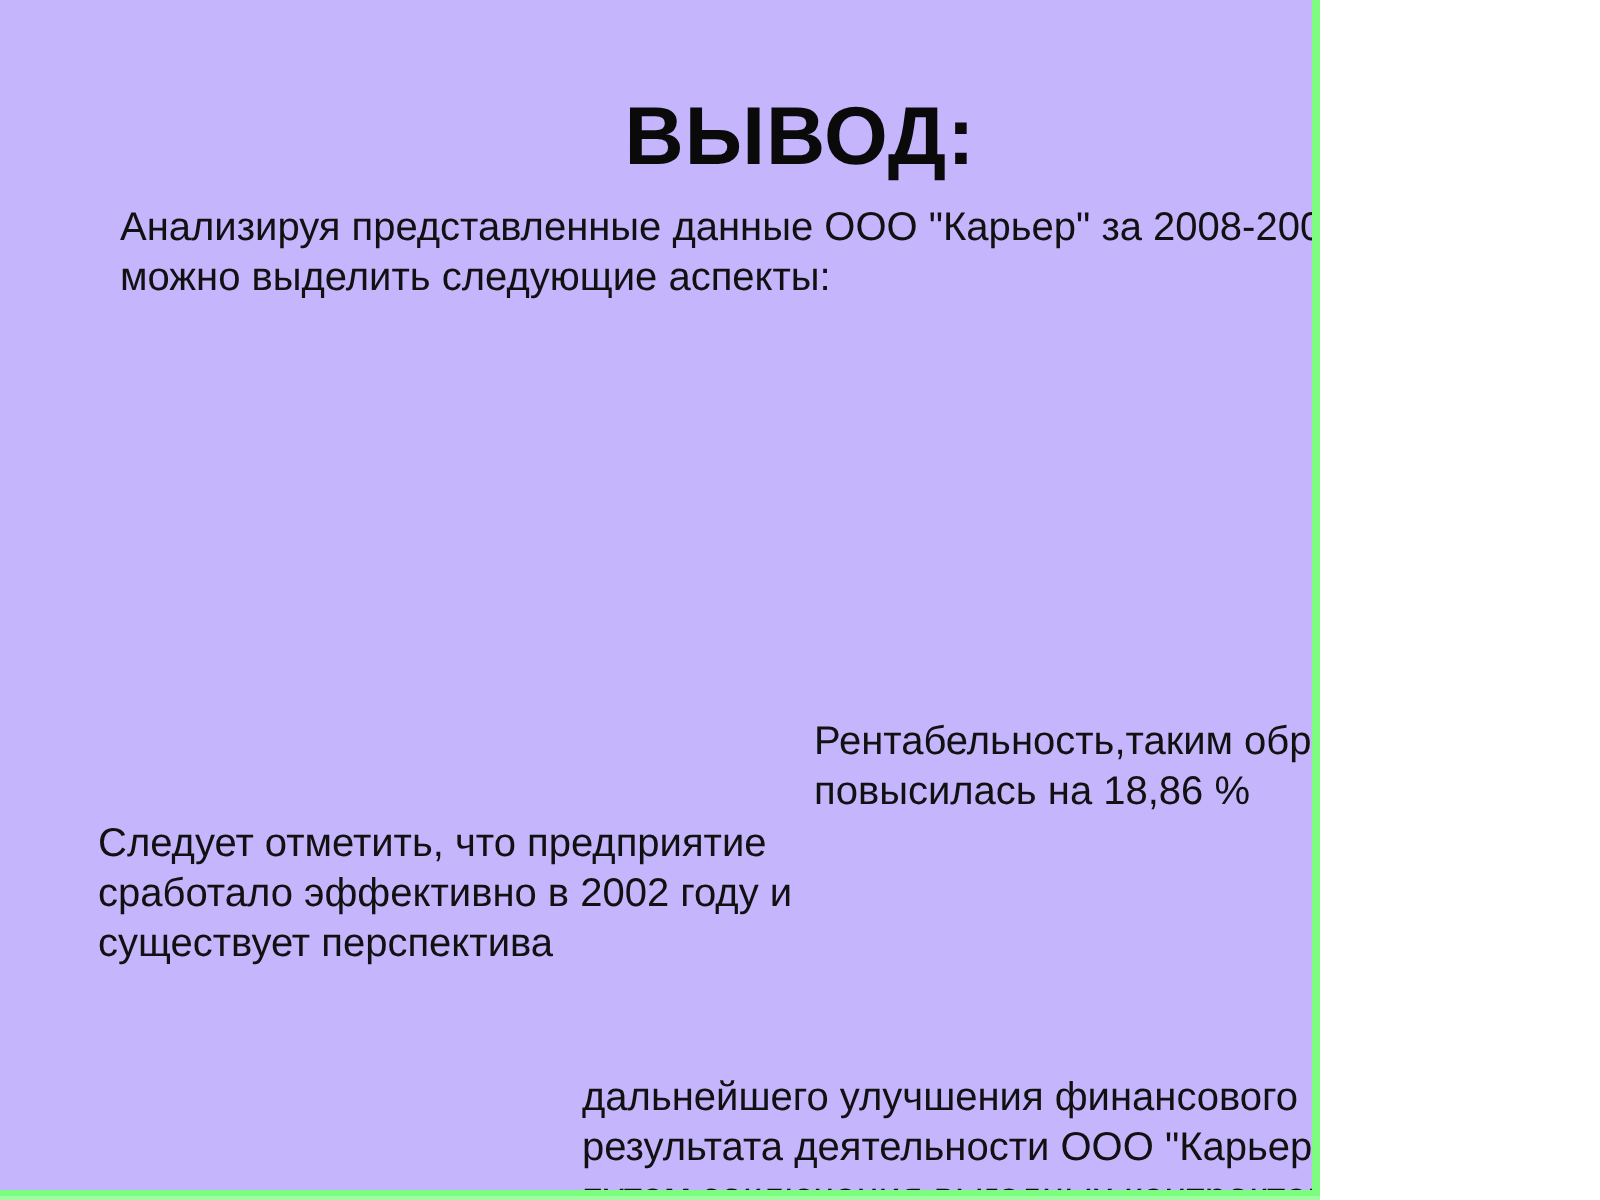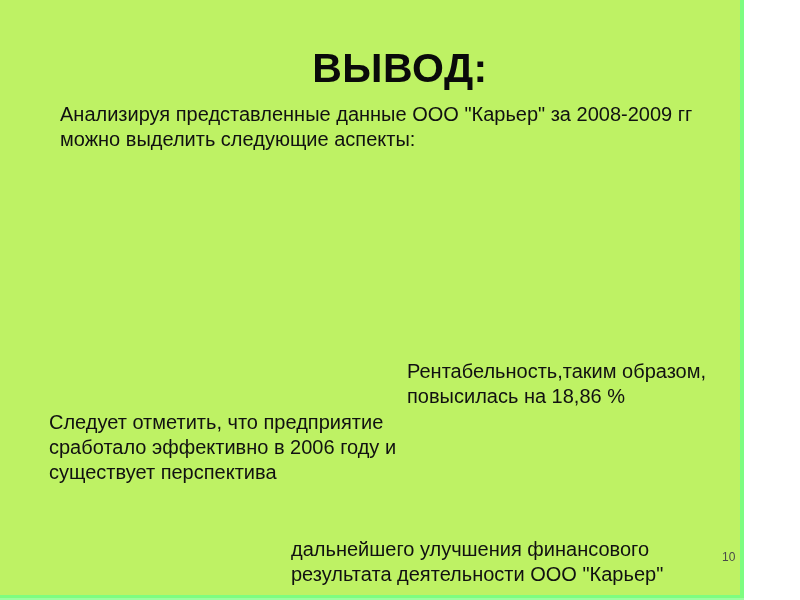--- a/index.html
+++ b/index.html
@@ -9,24 +9,24 @@
   }
   body {
     width: 800px;
     height: 600px;
     overflow: hidden;
     font-family: "Liberation Sans", "DejaVu Sans", sans-serif;
   }
 
   #slide {
     position: relative;
-    width: 744px;
+    width: 660px;
     height: 600px;
     box-sizing: border-box;
-    background: #bef264;
+    background: #c4b5fd;
     overflow: hidden;
   }
 
   
   #slide .edge-right {
     position: absolute;
     top: 0;
     right: 0;
     width: 4px;
     height: 600px;
@@ -95,21 +95,21 @@
 
   <div id="title">ВЫВОД:</div>
 
   <div class="tb" id="b-intro"> Анализируя представленные данные ООО "Карьер" за 2008-2009 гг можно выделить следующие аспекты:</div>
 
 
 
 
   <div class="tb" id="b-roi">Рентабельность,таким образом, повысилась на 18,86 %</div>
 
-  <div class="tb" id="b-note">Следует отметить, что предприятие сработало эффективно в 2006 году и существует перспектива</div>
+  <div class="tb" id="b-note">Следует отметить, что предприятие сработало эффективно в 2002 году и существует перспектива</div>
 
   <div class="tb" id="b-outlook">дальнейшего улучшения финансового результата деятельности ООО "Карьер" путем заключения выгодных контрактов.</div>
 
   <div id="page-number">10</div>
 
   <div class="edge-right"></div>
   <div class="edge-bottom"></div>
   <div class="edge-bottom-2"></div>
 
 </div>

